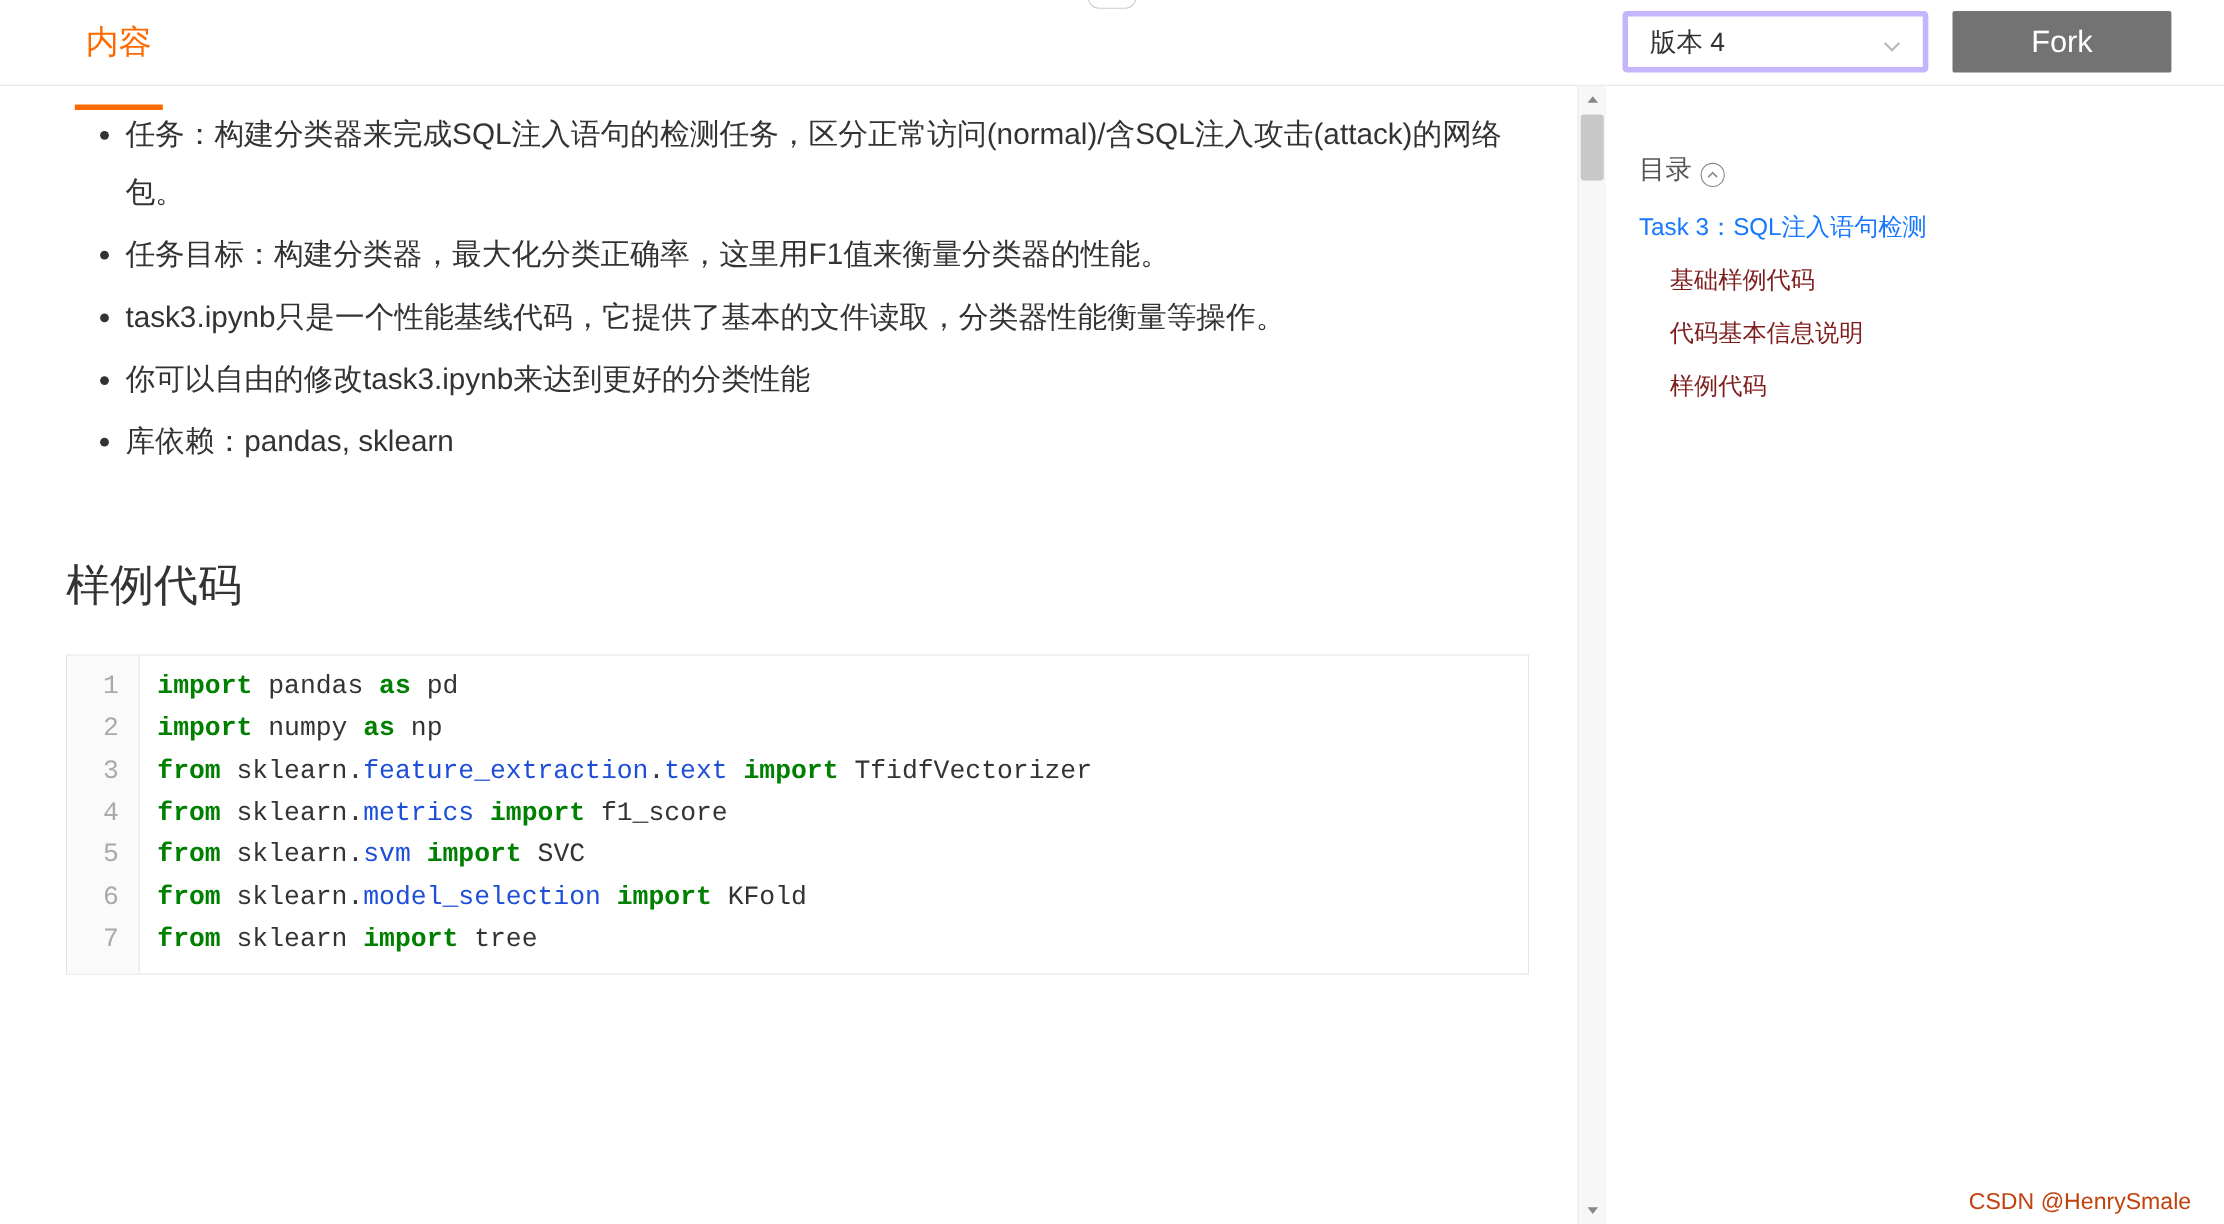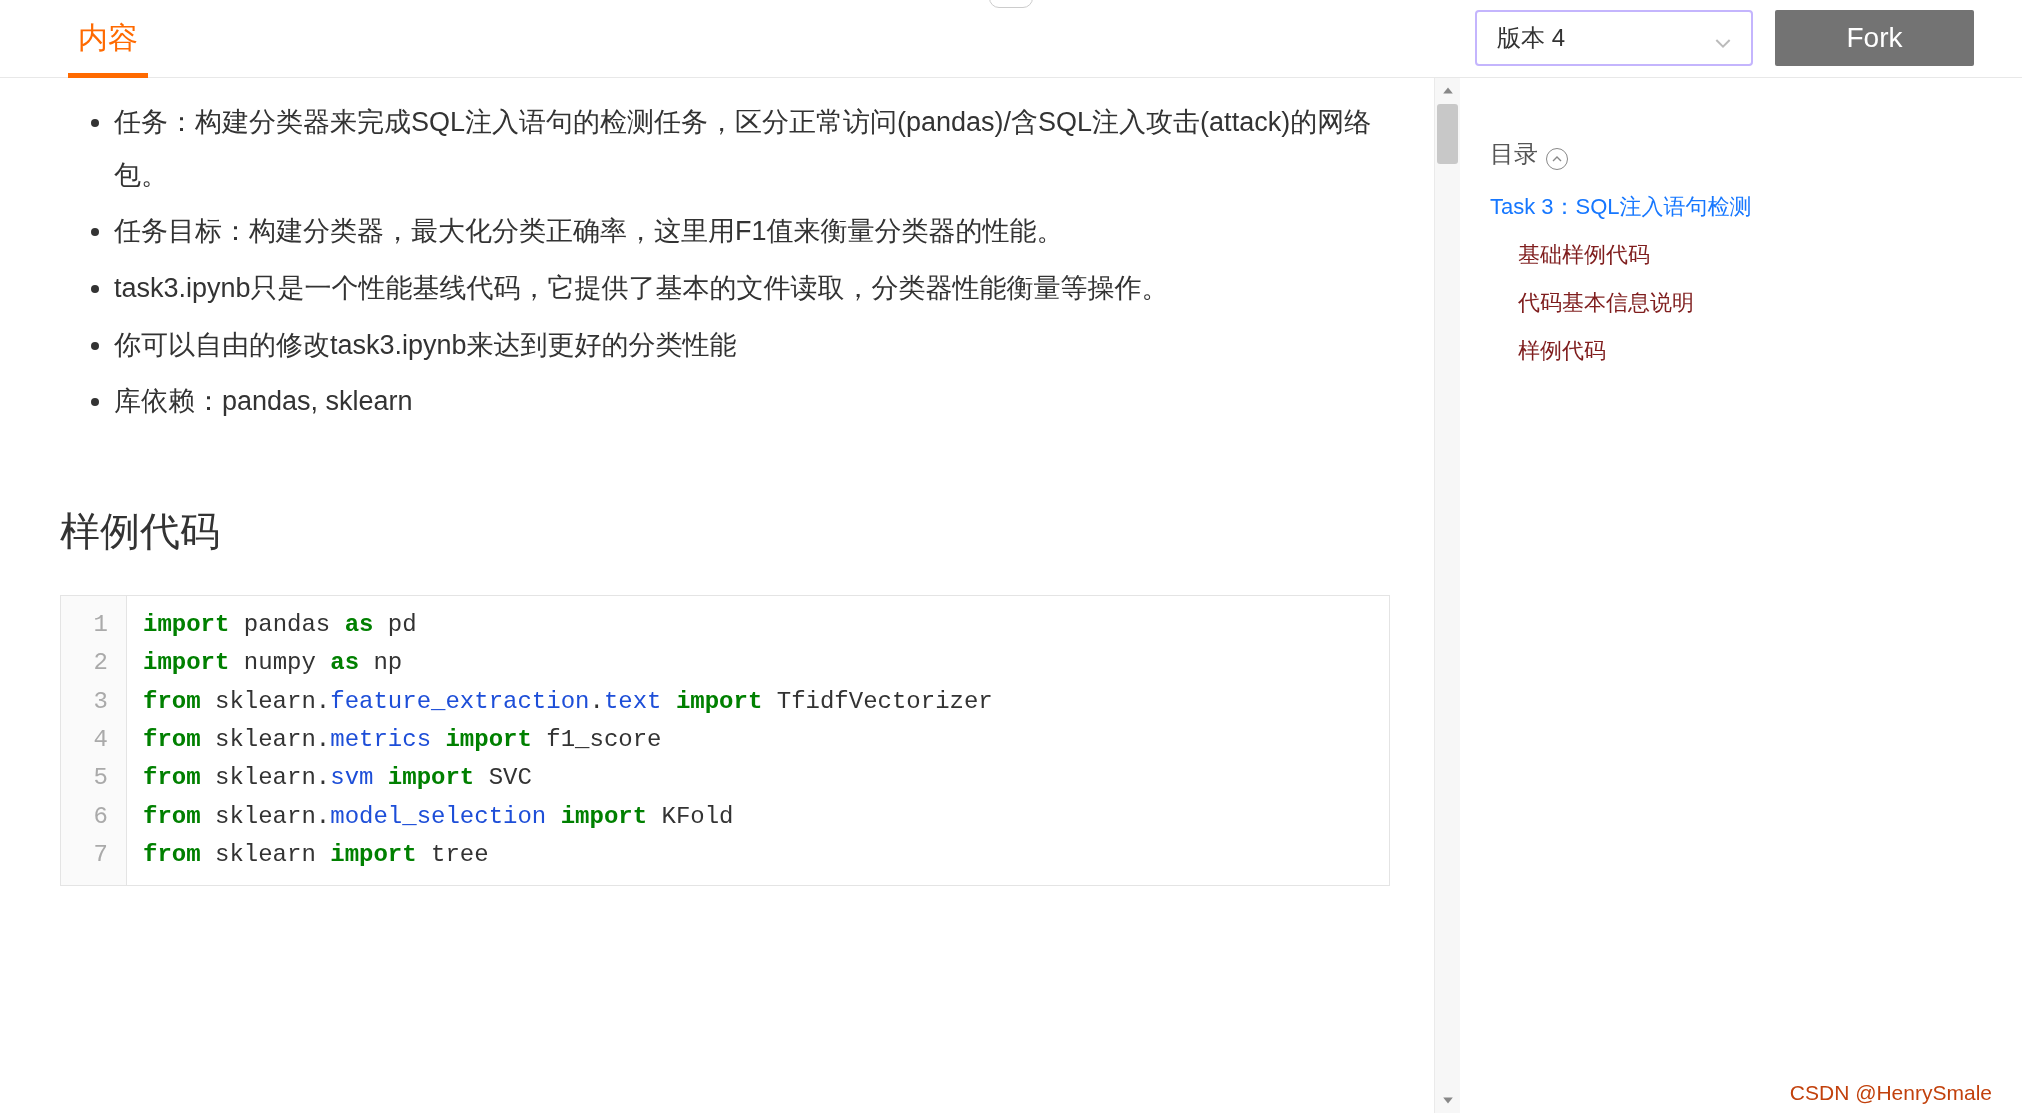--- a/index.html
+++ b/index.html
@@ -19,21 +19,21 @@
       height: 78px;
       display: flex;
       align-items: flex-start;
       border-bottom: 1px solid #e8e8e8;
       background: #fff;
       z-index: 10;
     }
     .tab {
       margin-left: 60px;
       padding: 18px 18px 0 18px;
-      height: 78px;
+      height: 100px;
       font-size: 30px;
       color: #ff6a00;
       position: relative;
       cursor: pointer;
     }
     .tab::after {
       content: '';
       position: absolute;
       left: 8px; right: 8px; bottom: 0;
       height: 5px;
@@ -43,21 +43,21 @@
       margin-left: auto;
       display: flex;
       align-items: center;
       gap: 22px;
       padding-right: 48px;
       padding-top: 10px;
     }
     .version-select {
       width: 278px;
       height: 56px;
-      border: 2px solid #c4b5fd;
+      border: 5px solid #c4b5fd;
       border-radius: 4px;
       display: flex;
       align-items: center;
       justify-content: space-between;
       padding: 0 20px;
       font-size: 24px;
       color: #333;
       cursor: pointer;
       background: #fff;
     }
@@ -216,21 +216,21 @@
       </span>
     </div>
     <div class="fork-btn">Fork</div>
   </div>
 </div>
 
 <div class="main-area">
   <div class="content-col">
     <div class="content-scroll">
       <ul class="bullets">
-        <li>任务：构建分类器来完成SQL注入语句的检测任务，区分正常访问(pandas)/含SQL注入攻击(attack)的网络包。</li>
+        <li>任务：构建分类器来完成SQL注入语句的检测任务，区分正常访问(normal)/含SQL注入攻击(attack)的网络包。</li>
         <li>任务目标：构建分类器，最大化分类正确率，这里用F1值来衡量分类器的性能。</li>
         <li>task3.ipynb只是一个性能基线代码，它提供了基本的文件读取，分类器性能衡量等操作。</li>
         <li>你可以自由的修改task3.ipynb来达到更好的分类性能</li>
         <li>库依赖：pandas, sklearn</li>
       </ul>
 
       <h2 class="section">样例代码</h2>
 
       <div class="code-block">
         <div class="gutter">

